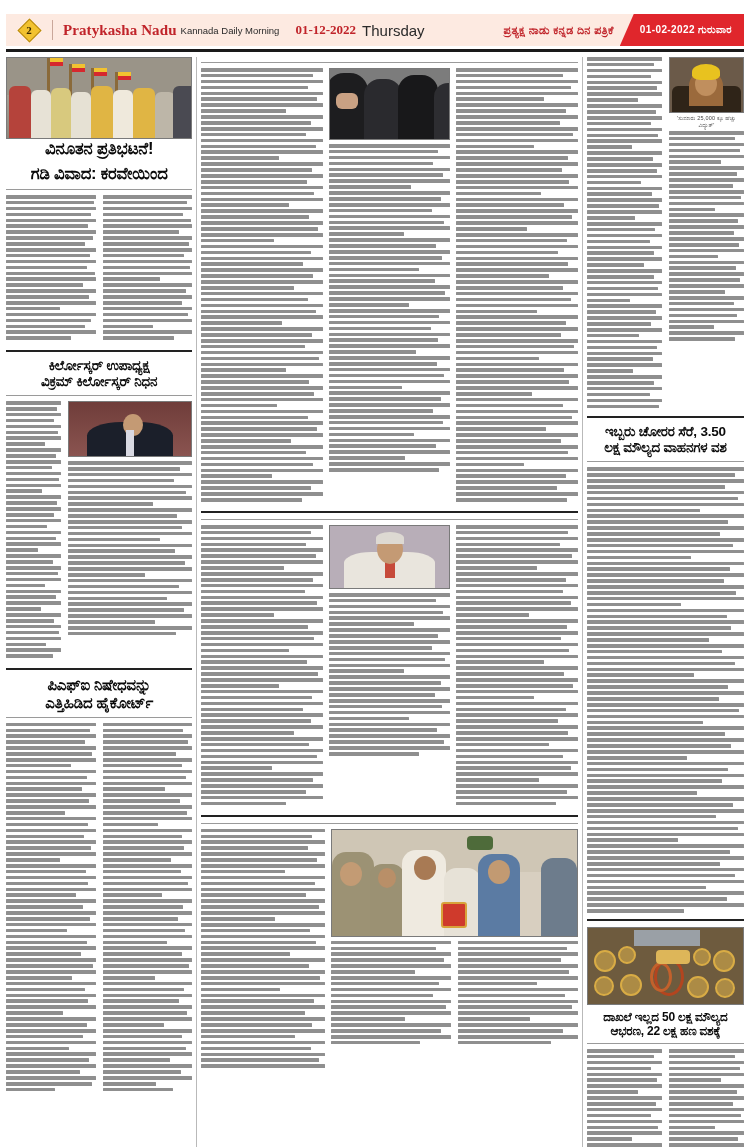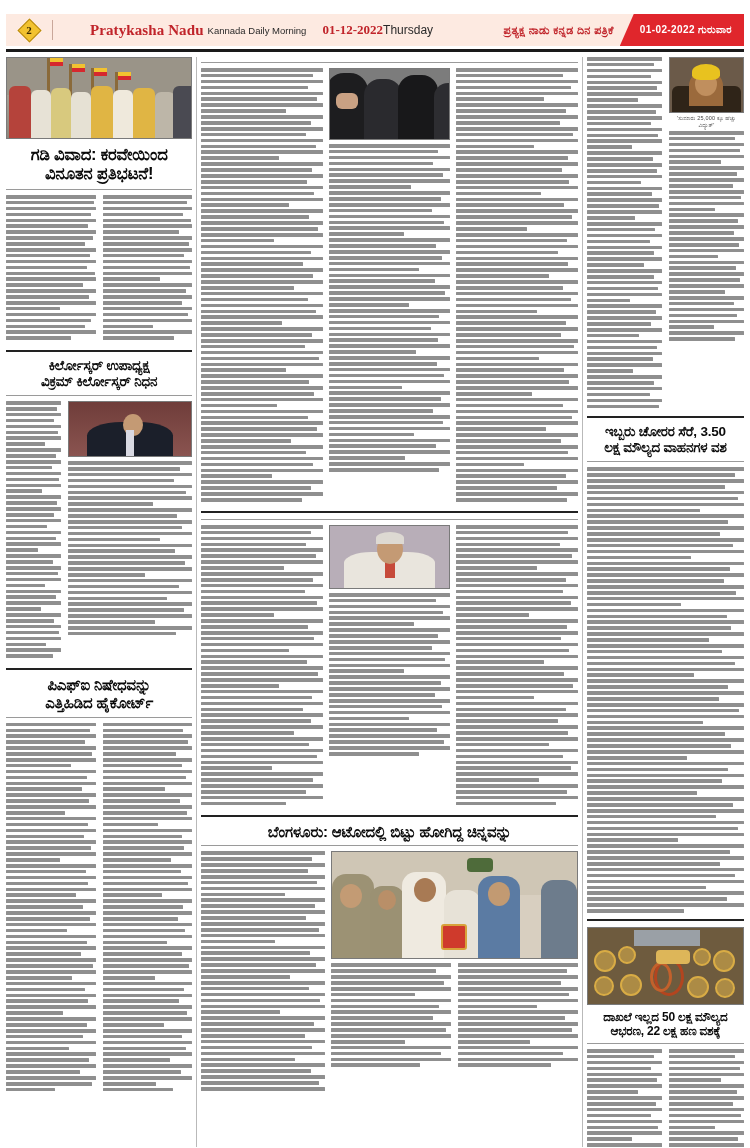--- a/index.html
+++ b/index.html
@@ -30,25 +30,25 @@
     position:absolute;width:17px;height:17px;background:#f2c230;
     transform:rotate(45deg);border:1px solid #b88a12;
   }
   .page-badge .num {
     position:relative;font-weight:bold;font-size:11px;color:#3a2a00;
     font-family:"Liberation Serif", serif;
   }
   .mh-divider { width:1px;height:20px;background:#c9a79a;margin:0 10px; }
   .mh-title {
     font-family:"Liberation Serif", serif;
-    font-weight:bold;font-size:15px;color:#c0242a;letter-spacing:0.1px;margin-left:27px;
+    font-weight:bold;font-size:15px;color:#c0242a;letter-spacing:0.1px;
   }
   .mh-sub { font-size:9.5px;color:#2a2a2a;margin-left:4px; }
   .mh-date { font-family:"Liberation Serif",serif;font-weight:bold;font-size:13px;color:#c0242a;margin-left:16px; }
-  .mh-day { font-size:12px;color:#2a2a2a;}
+  .mh-day { font-size:15px;color:#2a2a2a;margin-left:6px; }
   .mh-kn { margin-left:auto;font-size:11px;color:#c0242a;font-weight:bold;letter-spacing:0.3px; }
   .mh-ribbon {
     margin-left:6px;height:32px;background:#e0262c;color:#fff;
     display:flex;align-items:center;padding:0 12px 0 20px;
     font-size:10px;font-weight:bold;letter-spacing:0.4px;
     clip-path:polygon(14px 0,100% 0,100% 100%,0 100%);
   }
   .rule-thick { height:3px;background:#1a1a1a;margin:3px 0 0 0; }
 
   
@@ -148,22 +148,22 @@
               <div class="person" style="left:44px;width:20px;height:50px;background:#d8c97e"></div>
               <div class="person" style="left:64px;width:20px;height:46px;background:#e6e1d4"></div>
               <div class="person" style="left:84px;width:22px;height:52px;background:#e0b544"></div>
               <div class="person" style="left:106px;width:20px;height:48px;background:#efe9dc"></div>
               <div class="person" style="left:126px;width:22px;height:50px;background:#e0b544"></div>
               <div class="person" style="left:148px;width:20px;height:46px;background:#bdb6a8"></div>
               <div class="person" style="left:166px;width:24px;height:52px;background:#4a4a52"></div>
             </div>
           </div>
         </div>
+        <div class="hl hl-xl">ವಿನೂತನ ಪ್ರತಿಭಟನೆ!</div>
         <div class="hl hl-xl" style="margin-top:6px">ಗಡಿ ವಿವಾದ: ಕರವೇಯಿಂದ</div>
-        <div class="hl hl-xl">ವಿನೂತನ ಪ್ರತಿಭಟನೆ!</div>
         <div class="hr-thin"></div>
         <div class="t2 txt dense">
           <div>
             <div class="ln" style="width:100%"></div>
               <div class="ln" style="width:98%"></div>
             <div class="ln" style="width:100%"></div>
               <div class="ln" style="width:95%"></div>
             <div class="ln" style="width:100%"></div>
               <div class="ln" style="width:92%"></div>
             <div class="ln" style="width:100%"></div>
@@ -832,21 +832,20 @@
               <div class="ln" style="width:91%"></div>
             <div class="ln" style="width:100%"></div>
               <div class="ln" style="width:82%"></div>
           </div>
         </div>
       </div>
 
       <div class="hr-med" style="margin-top:7px"></div>
 
       <div>
-        <div class="hl hl-lg">ಬೆಂಗಳೂರು: ಆಟೋದಲ್ಲಿ ಬಿಟ್ಟು ಹೋಗಿದ್ದ ಚಿನ್ನವನ್ನು</div>
         <div class="hr-thin"></div>
         <div class="t3" style="align-items:flex-start">
           <div class="txt dense">
             <div class="ln" style="width:100%"></div>
               <div class="ln" style="width:90%"></div>
             <div class="ln" style="width:100%"></div>
               <div class="ln" style="width:86%"></div>
             <div class="ln" style="width:100%"></div>
               <div class="ln" style="width:94%"></div>
             <div class="ln" style="width:100%"></div>

